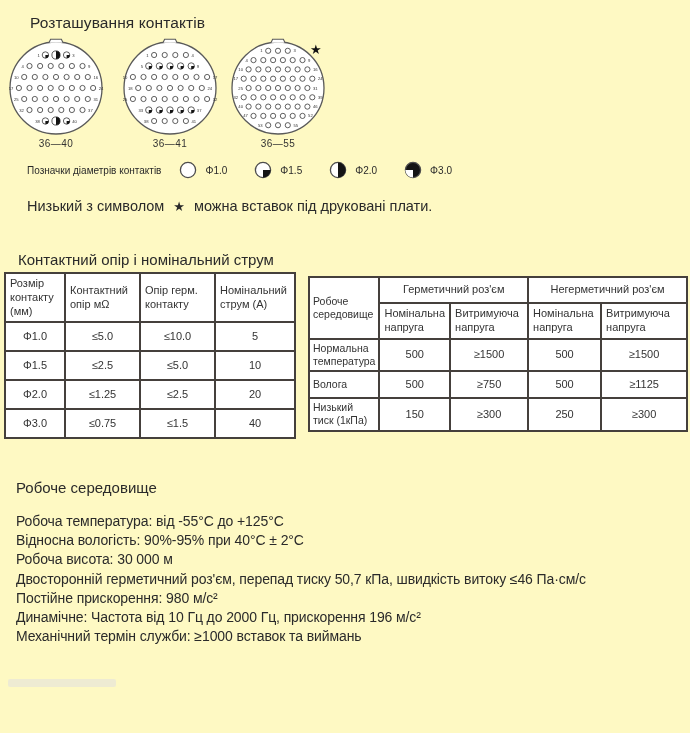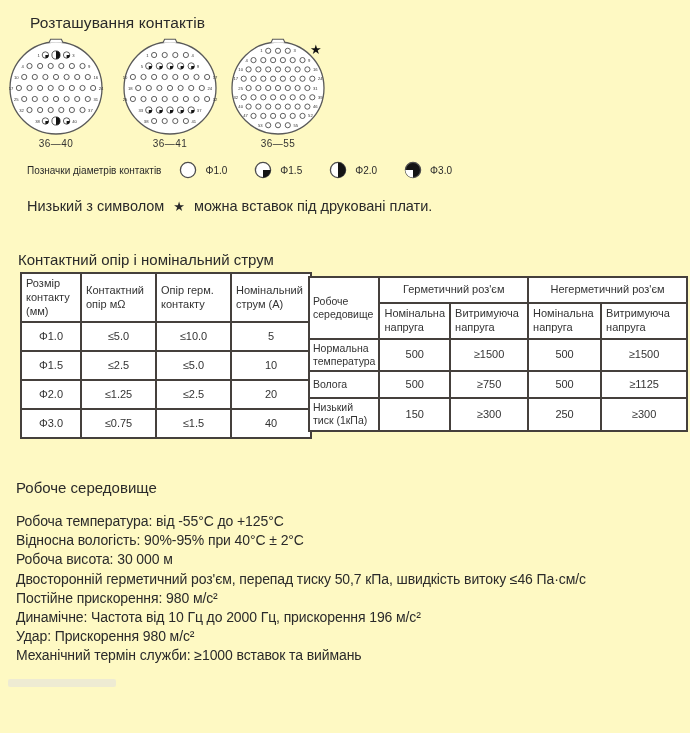--- a/index.html
+++ b/index.html
@@ -302,21 +302,21 @@
       <span>Φ3.0</span>
     </span>
   </div>
 
   <div class="note-row">
     <span>Низький з символом</span><span class="star">★</span><span>можна вставок під друковані плати.</span>
   </div>
 
   <div class="abs tbl-title" style="left:18px; top:251px;">Контактний опір і номінальний струм</div>
 
-  <table class="tbl abs" style="left:20px; top:272px;">
+  <table class="tbl abs" style="left:4px; top:272px;">
     <colgroup>
         <col style="width:60px">
         <col style="width:75px">
         <col style="width:75px">
         <col style="width:80px">
       </colgroup>
     <tbody>
         <tr style="height:44px;">
       <th>Розмір контакту (мм)</th>
       <th>Контактний опір мΩ</th>
@@ -396,20 +396,19 @@
     </table>
 
   <div class="env-title">Робоче середовище</div>
   <div class="env-lines">
     <div>Робоча температура: від -55°C до +125°C</div>
     <div>Відносна вологість: 90%-95% при 40°C ± 2°C</div>
     <div>Робоча висота: 30 000 м</div>
     <div>Двосторонній герметичний роз'єм, перепад тиску 50,7 кПа, швидкість витоку ≤46 Па·см/с</div>
     <div>Постійне прискорення: 980 м/с²</div>
     <div>Динамічне: Частота від 10 Гц до 2000 Гц, прискорення 196 м/с²</div>
-    <div>Удар: Прискорення 980 м/с²</div>
     <div>Механічний термін служби: ≥1000 вставок та виймань</div>
   </div>
 
   <div class="scan-artifact"></div>
 
 
 </div>
 
 </body></html>

